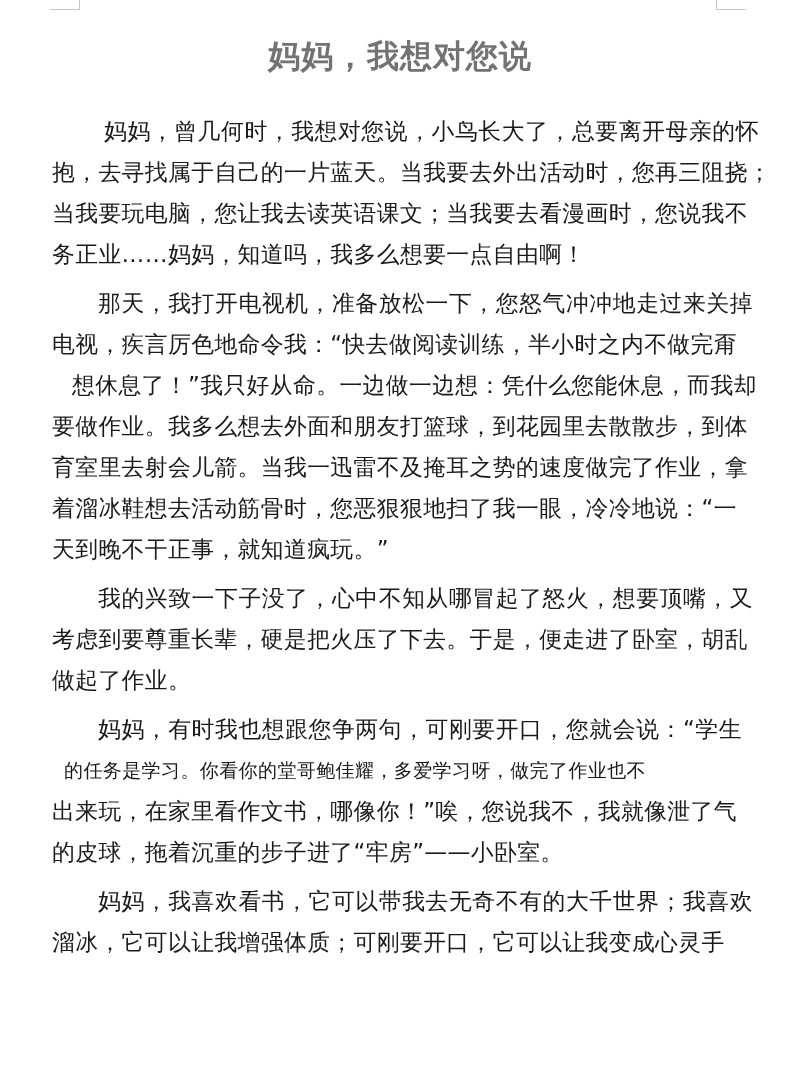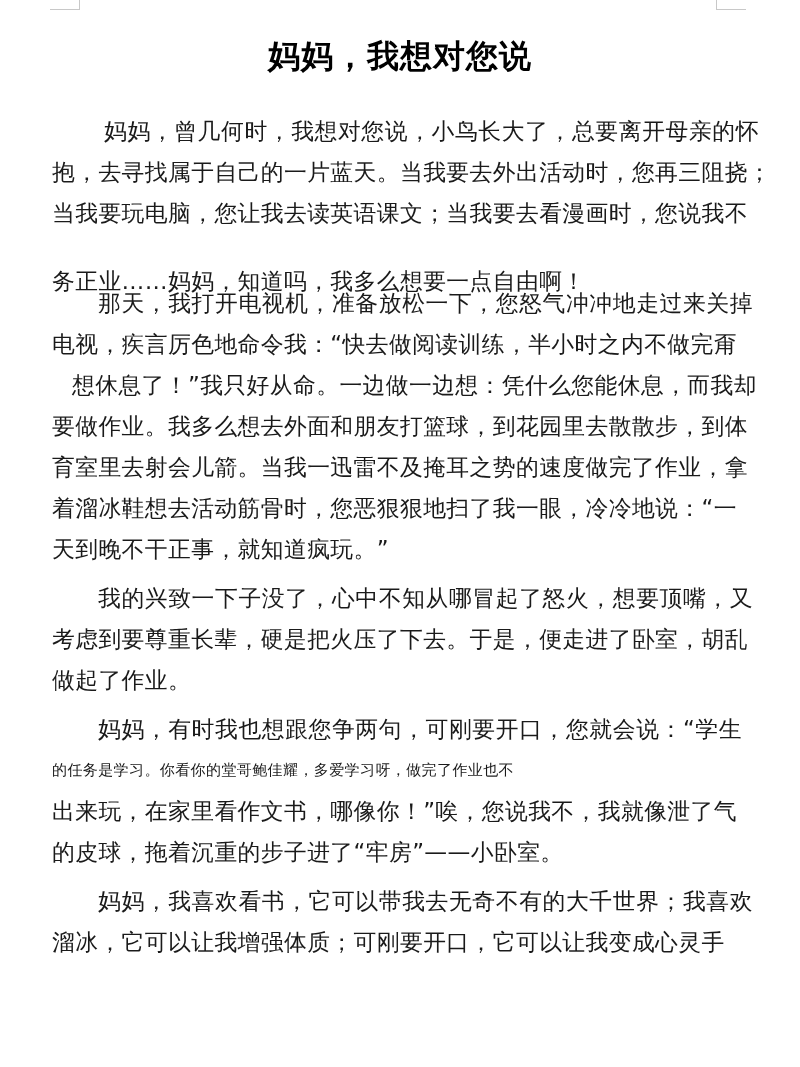--- a/index.html
+++ b/index.html
@@ -2,45 +2,45 @@
 <html><head>
 <meta charset="utf-8">
 <style>
   html, body { margin:0; padding:0; background:#ffffff; }
   body { width:800px; height:1067px; position:relative; overflow:hidden;
          font-family:"DejaVu Sans", sans-serif; color:#1a1a1a; }
   .crop-mark { position:absolute; border-color:#c8c8c8; border-style:solid; border-width:0; }
   .crop-left { left:50px; top:0; width:29px; height:9px; border-right-width:1px; border-bottom-width:1px; }
   .crop-right { left:716px; top:0; width:29px; height:9px; border-left-width:1px; border-bottom-width:1px; }
   .title { position:absolute; left:0; right:0; top:14px; text-align:center;
-           font-size:32px; font-weight:bold; letter-spacing:1px; color:#000000; }
+           font-size:32px; font-weight:bold; letter-spacing:1px; color:#737373; }
   .body { position:absolute; left:52px; top:75px; width:420px; }
 </style>
 </head>
 <body>
 
 <div class="crop-mark crop-left"></div>
 <div class="crop-mark crop-right"></div>
 
 <h1 class="title">妈妈，我想对您说</h1>
 
 <div class="body" id="doc-body">
     <div style="position: absolute; white-space: nowrap; font-size: 22.8px; line-height: 30px; top: 41px; left: 46px; letter-spacing: 0.6px; margin-left: 6px;">妈妈，曾几何时，我想对您说，小鸟长大了，总要离开母亲的怀</div>
     <div style="position: absolute; white-space: nowrap; font-size: 22.8px; line-height: 30px; top: 82px; left: 0px; letter-spacing: 0.4px;">抱，去寻找属于自己的一片蓝天。当我要去外出活动时，您再三阻挠；</div>
     <div style="position: absolute; white-space: nowrap; font-size: 22.8px; line-height: 30px; top: 123px; left: 0px; letter-spacing: 0.4px;">当我要玩电脑，您让我去读英语课文；当我要去看漫画时，您说我不</div>
-    <div style="position: absolute; white-space: nowrap; font-size: 22.8px; line-height: 30px; top: 164px; left: 0px; letter-spacing: 0.4px; margin-top: 27px;">务正业……妈妈，知道吗，我多么想要一点自由啊！</div>
+    <div style="position: absolute; white-space: nowrap; font-size: 22.8px; line-height: 30px; top: 164px; left: 0px; letter-spacing: 0.4px;">务正业……妈妈，知道吗，我多么想要一点自由啊！</div>
     <div style="position: absolute; white-space: nowrap; font-size: 22.8px; line-height: 30px; top: 213px; left: 46px; letter-spacing: 0.6px;">那天，我打开电视机，准备放松一下，您怒气冲冲地走过来关掉</div>
     <div style="position: absolute; white-space: nowrap; font-size: 22.8px; line-height: 30px; top: 254px; left: 0px; letter-spacing: 0.4px;">电视，疾言厉色地命令我：“快去做阅读训练，半小时之内不做完甭</div>
     <div style="position: absolute; white-space: nowrap; font-size: 22.8px; line-height: 30px; top: 295px; left: 0px; letter-spacing: 0.4px; margin-left: 20px;">想休息了！”我只好从命。一边做一边想：凭什么您能休息，而我却</div>
     <div style="position: absolute; white-space: nowrap; font-size: 22.8px; line-height: 30px; top: 336px; left: 0px; letter-spacing: 0.4px;">要做作业。我多么想去外面和朋友打篮球，到花园里去散散步，到体</div>
     <div style="position: absolute; white-space: nowrap; font-size: 22.8px; line-height: 30px; top: 377px; left: 0px; letter-spacing: 0.4px;">育室里去射会儿箭。当我一迅雷不及掩耳之势的速度做完了作业，拿</div>
     <div style="position: absolute; white-space: nowrap; font-size: 22.8px; line-height: 30px; top: 418px; left: 0px; letter-spacing: 0.4px;">着溜冰鞋想去活动筋骨时，您恶狠狠地扫了我一眼，冷冷地说：“一</div>
     <div style="position: absolute; white-space: nowrap; font-size: 22.8px; line-height: 30px; top: 459px; left: 0px; letter-spacing: 0.4px;">天到晚不干正事，就知道疯玩。”</div>
     <div style="position: absolute; white-space: nowrap; font-size: 22.8px; line-height: 30px; top: 508px; left: 46px; letter-spacing: 0.6px;">我的兴致一下子没了，心中不知从哪冒起了怒火，想要顶嘴，又</div>
     <div style="position: absolute; white-space: nowrap; font-size: 22.8px; line-height: 30px; top: 549px; left: 0px; letter-spacing: 0.4px;">考虑到要尊重长辈，硬是把火压了下去。于是，便走进了卧室，胡乱</div>
     <div style="position: absolute; white-space: nowrap; font-size: 22.8px; line-height: 30px; top: 590px; left: 0px; letter-spacing: 0.4px;">做起了作业。</div>
     <div style="position: absolute; white-space: nowrap; font-size: 22.8px; line-height: 30px; top: 639px; left: 46px; letter-spacing: 0.6px;">妈妈，有时我也想跟您争两句，可刚要开口，您就会说：“学生</div>
-    <div style="position: absolute; white-space: nowrap; font-size: 15px; line-height: 30px; top: 680px; left: 0px; letter-spacing: 0.4px;">的任务是学习。你看你的堂哥鲍佳耀，多爱学习呀，做完了作业也不</div>
+    <div style="position: absolute; white-space: nowrap; font-size: 19px; line-height: 30px; top: 680px; left: 12px; letter-spacing: 0.4px;">的任务是学习。你看你的堂哥鲍佳耀，多爱学习呀，做完了作业也不</div>
     <div style="position: absolute; white-space: nowrap; font-size: 22.8px; line-height: 30px; top: 721px; left: 0px; letter-spacing: 0.4px;">出来玩，在家里看作文书，哪像你！”唉，您说我不，我就像泄了气</div>
     <div style="position: absolute; white-space: nowrap; font-size: 22.8px; line-height: 30px; top: 762px; left: 0px; letter-spacing: 0.4px;">的皮球，拖着沉重的步子进了“牢房”——小卧室。</div>
     <div style="position: absolute; white-space: nowrap; font-size: 22.8px; line-height: 30px; top: 811px; left: 46px; letter-spacing: 0.6px;">妈妈，我喜欢看书，它可以带我去无奇不有的大千世界；我喜欢</div>
     <div style="position: absolute; white-space: nowrap; font-size: 22.8px; line-height: 30px; top: 852px; left: 0px; letter-spacing: 0.4px;">溜冰，它可以让我增强体质；可刚要开口，它可以让我变成心灵手</div>
   </div>
 
 </body></html>

